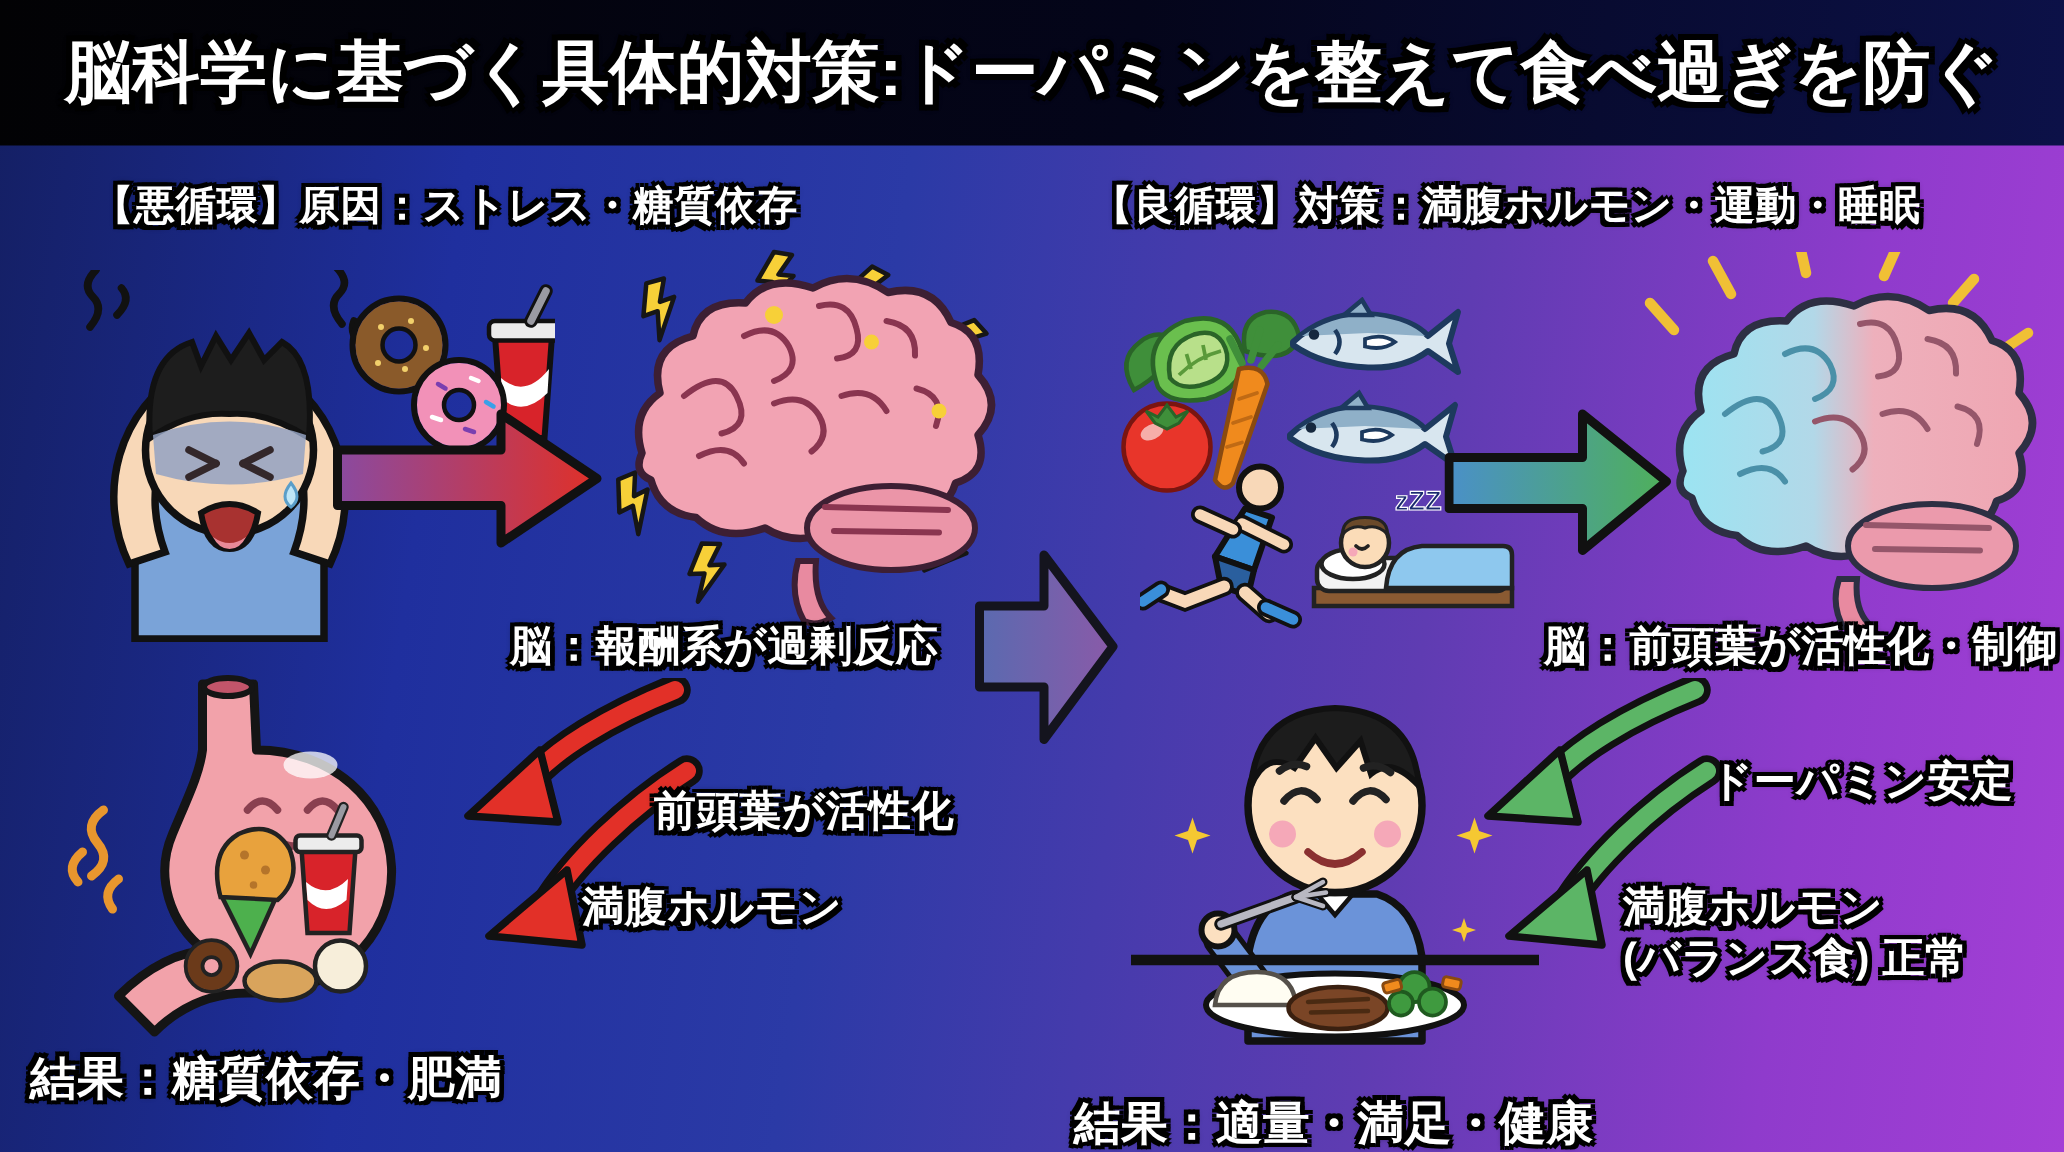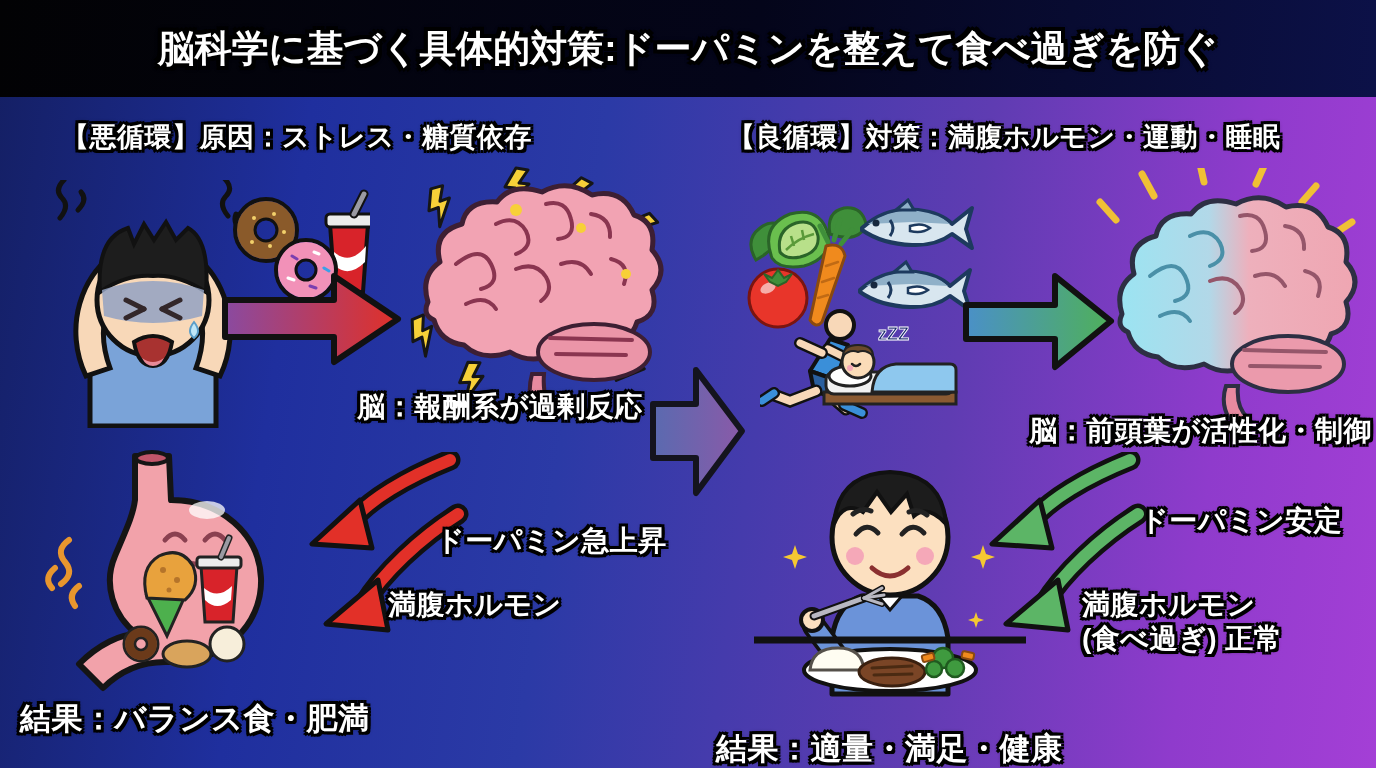--- a/index.html
+++ b/index.html
@@ -17,21 +17,21 @@
   }
   .ot-lg{
     text-shadow:-4px -4px 0 #000,0 -4px 0 #000,4px -4px 0 #000,-4px 0 0 #000,
                  4px 0 0 #000,-4px 4px 0 #000,0 4px 0 #000,4px 4px 0 #000,0 0 6px #000;
   }
   #title-bar{
     left:0;top:0;width:1376px;height:97px;
     background:linear-gradient(95deg,#020204 0%,#04051a 55%,#0c1148 100%);
     display:flex;align-items:center;justify-content:center;
   }
-  #title-bar .t{font-size:37px;letter-spacing:0;}
+  #title-bar .t{font-size:45px;letter-spacing:0;}
   .h-label{font-size:27px;}
   .m-label{font-size:28px;}
   .r-label{font-size:31px;}
   svg{display:block;}
 </style>
 </head>
 <body>
 
 <div id="stage">
 
@@ -140,21 +140,21 @@
         <path d="M164,188 L234,189"></path>
       </g>
       <g fill="#f7d038">
           <circle cx="124" cy="44" r="6"></circle>
           <circle cx="189" cy="62" r="5"></circle>
           <circle cx="234" cy="108" r="5"></circle>
         </g>
     </svg>
   </div>
 
-  <div class="abs ot m-label" style="left:340px;top:390px;width:320px;text-align:center;">脳：報酬系が過剰反応</div>
+  <div class="abs ot m-label" style="left:340px;top:414px;width:320px;">脳：報酬系が過剰反応</div>
 
   <div class="abs" style="left:302px;top:452px;">
     <svg width="170" height="215" viewBox="0 0 170 215">
       <g>
         <path d="M148,8 C108,24 64,48 46,74" stroke="#111" stroke-width="21" fill="none" stroke-linecap="round"></path>
         <path d="M148,8 C108,24 64,48 46,74" stroke="#e23028" stroke-width="12" fill="none" stroke-linecap="round"></path>
         <polygon points="58,48 10,92 70,96" fill="#e23028" stroke="#111" stroke-width="5" stroke-linejoin="round"></polygon>
       </g>
       <g>
         <path d="M156,62 C118,86 80,122 62,152" stroke="#111" stroke-width="21" fill="none" stroke-linecap="round"></path>
@@ -192,25 +192,25 @@
       <path d="M186,109 L194,90" stroke="#222" stroke-width="7" stroke-linecap="round"></path>
       <path d="M186,109 L194,90" stroke="#9a9aa2" stroke-width="4" stroke-linecap="round"></path>
       <circle cx="106" cy="196" r="17" fill="none" stroke="#222" stroke-width="3"></circle>
       <circle cx="106" cy="196" r="11" fill="none" stroke="#6b3a1a" stroke-width="10"></circle>
       <circle cx="106" cy="196" r="6" fill="none" stroke="#222" stroke-width="2.5"></circle>
       <ellipse cx="152" cy="206" rx="24" ry="13" fill="#d9a45c" stroke="#222" stroke-width="3"></ellipse>
       <circle cx="192" cy="196" r="17" fill="#f7eeda" stroke="#222" stroke-width="3"></circle>
     </svg>
   </div>
 
-  <div class="abs ot m-label" style="left:436px;top:524px;">ドーパミン急上昇</div>
+  <div class="abs ot m-label" style="left:436px;top:524px;">前頭葉が活性化</div>
   <div class="abs ot m-label" style="left:388px;top:588px;">
     <div>満腹ホルモン</div>
   </div>
-  <div class="abs ot r-label" style="left:20px;top:700px;">結果：バランス食・肥満</div>
+  <div class="abs ot r-label" style="left:20px;top:700px;">結果：糖質依存・肥満</div>
 
   <div class="abs" style="left:650px;top:362px;">
     <svg width="96" height="140" viewBox="0 0 96 140">
       <defs>
           <linearGradient id="gr-mid" x1="0" y1="0" x2="1" y2="0">
         <stop offset="0" stop-color="#5a6ab0"></stop>
             <stop offset="1" stop-color="#8a5aa8"></stop>
       </linearGradient>
         </defs>
       <polygon points="3,42 46,42 46,8 92,69 46,131 46,96 3,96" fill="url(#gr-mid)" stroke="#14141e" stroke-width="6" stroke-linejoin="round"></polygon>
@@ -274,21 +274,21 @@
       <path d="M70,90 L86,104" stroke="#f8d8b8" stroke-width="8" stroke-linecap="round"></path>
       <path d="M56,86 L30,96 L14,90" stroke="#111" stroke-width="13" stroke-linecap="round" fill="none"></path>
       <path d="M56,86 L30,96 L14,90" stroke="#f8d8b8" stroke-width="8" stroke-linecap="round" fill="none"></path>
       <path d="M84,100 L102,108" stroke="#111" stroke-width="12" stroke-linecap="round"></path>
       <path d="M84,100 L102,108" stroke="#3a8fd9" stroke-width="7" stroke-linecap="round"></path>
       <path d="M14,88 L2,96" stroke="#111" stroke-width="12" stroke-linecap="round"></path>
       <path d="M14,88 L2,96" stroke="#3a8fd9" stroke-width="7" stroke-linecap="round"></path>
     </svg>
   </div>
 
-  <div class="abs" style="left:816px;top:300px;">
+  <div class="abs" style="left:868px;top:300px;">
     <svg width="150" height="112" viewBox="0 0 150 112">
       <text x="62" y="40" font-size="18" font-weight="bold" fill="#1a2a6e" stroke="#fff" stroke-width="0.8">zZZ</text>
       <rect x="8" y="92" width="132" height="12" fill="#8a5a32" stroke="#222" stroke-width="3"></rect>
       <rect x="10" y="72" width="128" height="22" rx="8" fill="#f2f2f2" stroke="#222" stroke-width="3"></rect>
       <ellipse cx="34" cy="76" rx="21" ry="10" fill="#fff" stroke="#222" stroke-width="3"></ellipse>
       <circle cx="42" cy="62" r="16" fill="#fbdcb8" stroke="#222" stroke-width="3"></circle>
       <path d="M27,56 Q27,45 42,45 Q57,45 57,56 Q50,49 42,52 Q34,49 27,56 Z" fill="#6b4a2a" stroke="#222" stroke-width="2"></path>
       <path d="M36,64 q4,4 8,0" stroke="#222" stroke-width="2.5" fill="none" stroke-linecap="round"></path>
       <circle cx="34" cy="68" r="3" fill="#f5a8b8"></circle>
       <path d="M56,92 Q58,66 80,64 L134,64 Q140,64 140,70 L140,92 Z" fill="#8ec8ee" stroke="#222" stroke-width="3"></path>
@@ -412,17 +412,17 @@
           <circle cx="194" cy="227" r="8"></circle>
       </g>
       <rect x="182" y="212" width="12" height="7" rx="2" fill="#f08a1d" stroke="#8a4a10" stroke-width="2" transform="rotate(-15 188 215)"></rect>
       <rect x="222" y="210" width="12" height="7" rx="2" fill="#f08a1d" stroke="#8a4a10" stroke-width="2" transform="rotate(12 228 213)"></rect>
     </svg>
   </div>
 
   <div class="abs ot m-label" style="left:1140px;top:504px;">ドーパミン安定</div>
   <div class="abs ot m-label" style="left:1082px;top:588px;">
     <div>満腹ホルモン</div>
-    <div>(食べ過ぎ) 正常</div>
+    <div>(バランス食) 正常</div>
   </div>
   <div class="abs ot r-label" style="left:716px;top:730px;">結果：適量・満足・健康</div>
 
 </div>
 
 </body></html>

